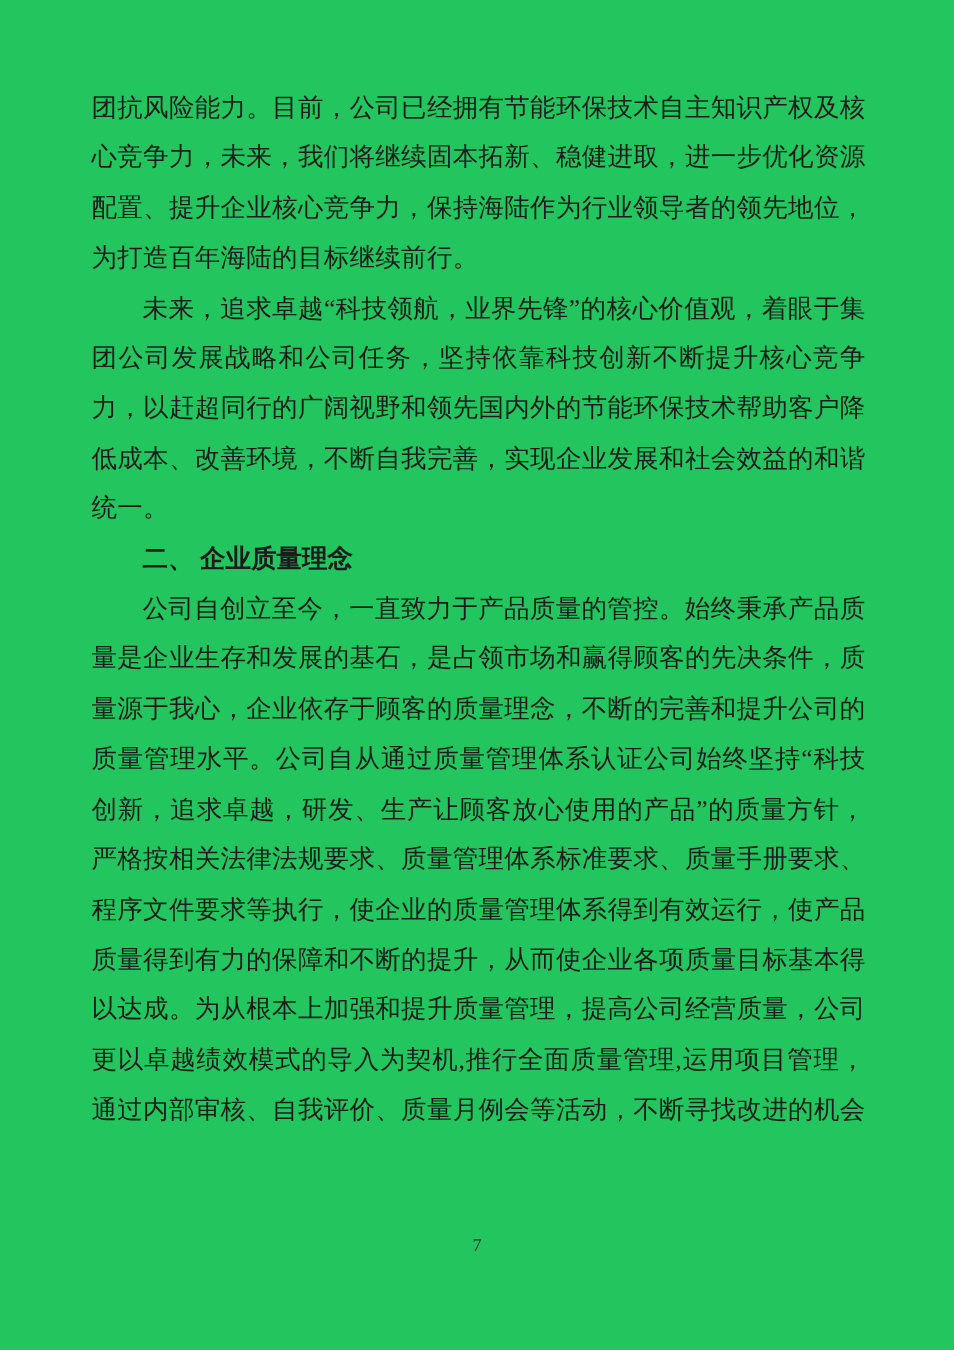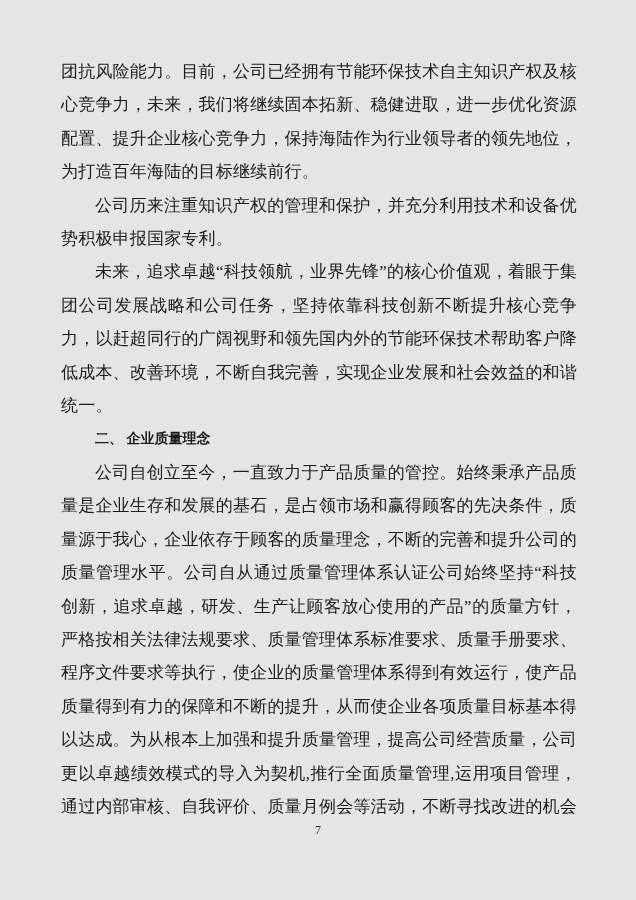--- a/index.html
+++ b/index.html
@@ -4,21 +4,21 @@
 <style>
   html, body {
     margin: 0;
     padding: 0;
     background: #ffffff;
   }
   .page {
     position: relative;
     width: 636px;
     height: 900px;
-    background: #e5e5e5;
+    background: #22c55e;
     overflow: hidden;
     font-family: "Liberation Serif", serif;
     color: #1c1c1c;
   }
   .text-block {
     position: absolute;
     left: 61px;
     top: 55px;
     width: 516px;
   }
@@ -28,21 +28,21 @@
     line-height: 33.4px;
     text-align: justify;
     letter-spacing: 0.2px;
     word-break: break-all;
   }
   .para.indent {
     text-indent: 34px;
   }
   .heading {
     margin: 0;
-    font-size: 14px;
+    font-size: 17px;
     line-height: 33.4px;
     font-weight: bold;
     text-indent: 34px;
     white-space: pre;
   }
   .page-number {
     position: absolute;
     left: 0;
     top: 822px;
     width: 100%;
@@ -51,19 +51,18 @@
     line-height: 16px;
     color: #333333;
   }
 </style>
 </head>
 <body>
 
 <div class="page">
   <div class="text-block">
     <p class="para">团抗风险能力。目前，公司已经拥有节能环保技术自主知识产权及核心竞争力，未来，我们将继续固本拓新、稳健进取，进一步优化资源配置、提升企业核心竞争力，保持海陆作为行业领导者的领先地位，为打造百年海陆的目标继续前行。</p>
-    <p class="para indent">公司历来注重知识产权的管理和保护，并充分利用技术和设备优势积极申报国家专利。</p>
     <p class="para indent">未来，追求卓越“科技领航，业界先锋”的核心价值观，着眼于集团公司发展战略和公司任务，坚持依靠科技创新不断提升核心竞争力，以赶超同行的广阔视野和领先国内外的节能环保技术帮助客户降低成本、改善环境，不断自我完善，实现企业发展和社会效益的和谐统一。</p>
     <h2 class="heading">二、 企业质量理念</h2>
     <p class="para indent">公司自创立至今，一直致力于产品质量的管控。始终秉承产品质量是企业生存和发展的基石，是占领市场和赢得顾客的先决条件，质量源于我心，企业依存于顾客的质量理念，不断的完善和提升公司的质量管理水平。公司自从通过质量管理体系认证公司始终坚持“科技创新，追求卓越，研发、生产让顾客放心使用的产品”的质量方针，严格按相关法律法规要求、质量管理体系标准要求、质量手册要求、程序文件要求等执行，使企业的质量管理体系得到有效运行，使产品质量得到有力的保障和不断的提升，从而使企业各项质量目标基本得以达成。为从根本上加强和提升质量管理，提高公司经营质量，公司更以卓越绩效模式的导入为契机,推行全面质量管理,运用项目管理，通过内部审核、自我评价、质量月例会等活动，不断寻找改进的机会</p>
   </div>
   <div class="page-number">7</div>
 </div>
 
 </body></html>

